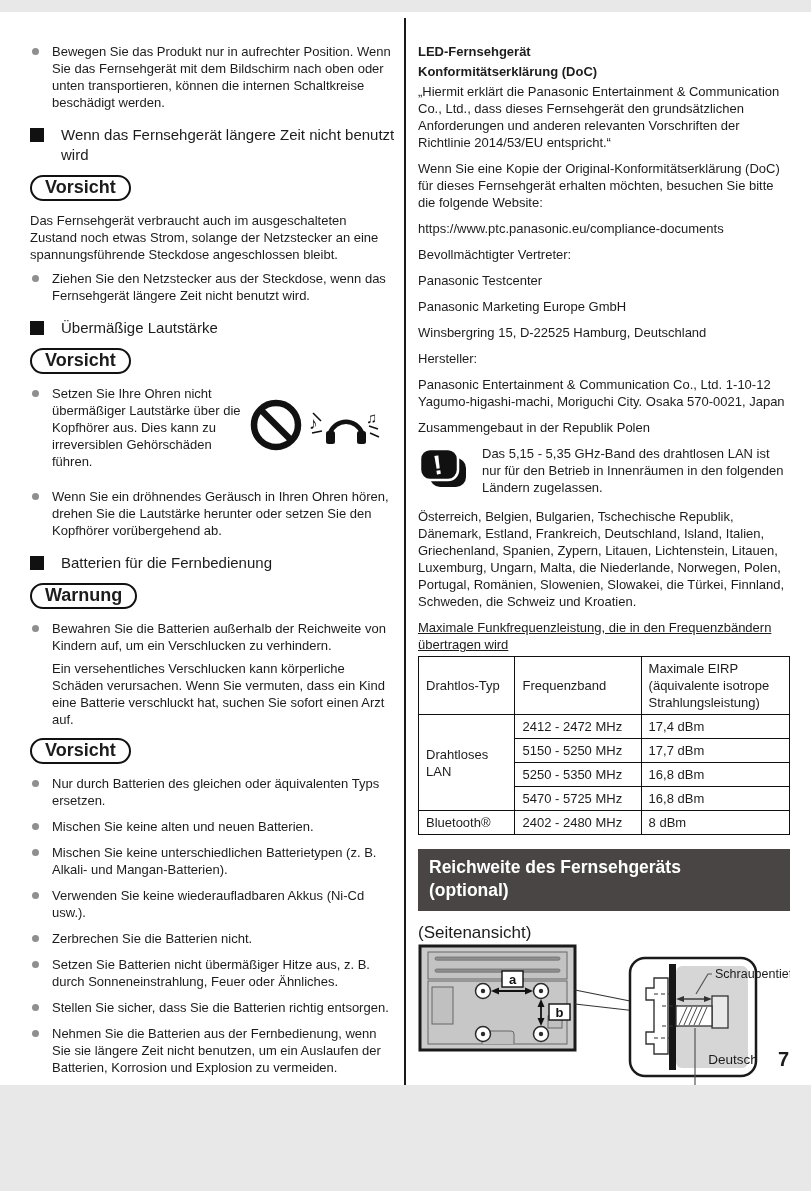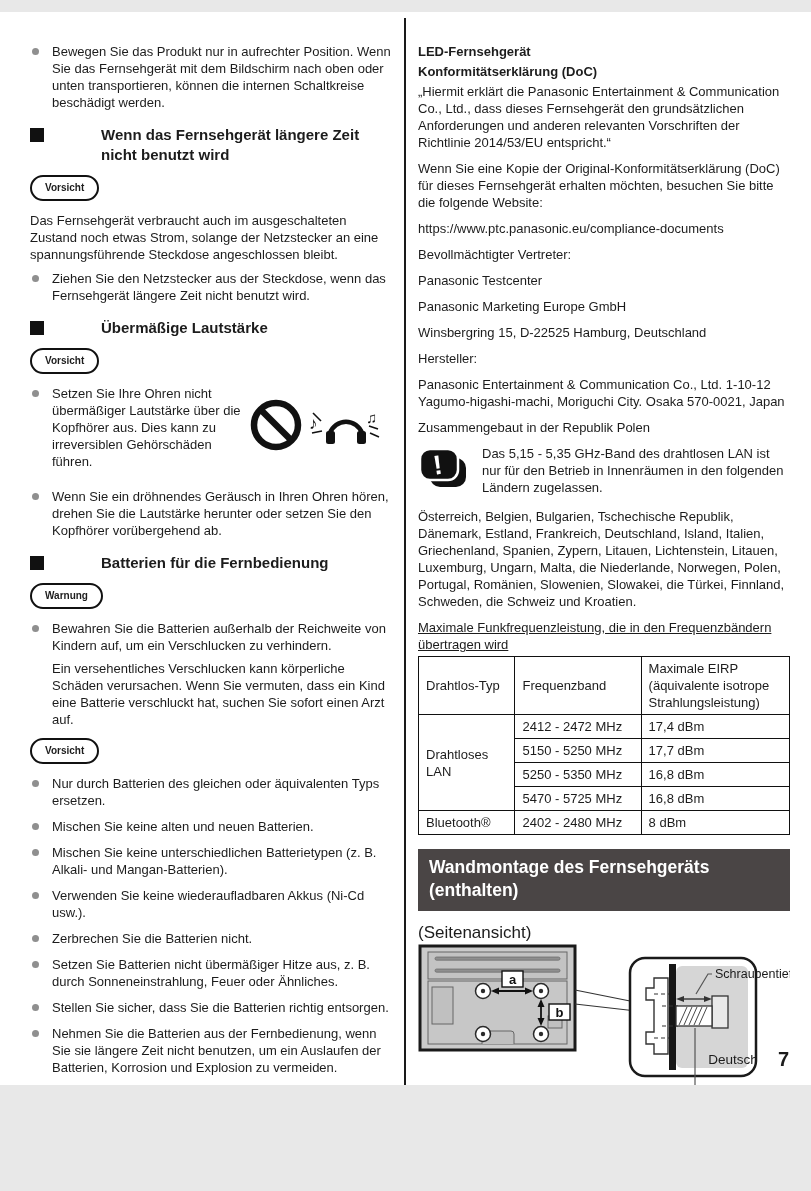--- a/index.html
+++ b/index.html
@@ -11,24 +11,24 @@
   .col-right { left: 418px; width: 372px; }
   .vdivider { position: absolute; left: 404px; top: 6px; width: 1.5px; height: 1154px; background: #1a1a1a; }
 
   
   .bullet { display: flex; margin: 0 0 9px 0; }
   .dot { flex: 0 0 auto; width: 7px; height: 7px; border-radius: 50%; background: #8f8f8f; margin: 5px 13px 0 2px; }
   .bullet.cont .dot { visibility: hidden; }
   .bullet p { margin: 0; }
   .para { margin: 0 0 7px 0; }
 
-  .sec-header { display: flex; font-weight: bold; font-size: 15px; line-height: 20px; margin: 14px 0 9px 0; gap: 40px; }
+  .sec-header { display: flex; font-weight: normal; font-size: 15px; line-height: 20px; margin: 14px 0 9px 0; }
   .sec-square { flex: 0 0 auto; width: 14px; height: 14px; background: #111; margin: 3px 17px 0 0; }
 
-  .badge { display: inline-block; border: 2px solid #111; border-radius: 14px; padding: 2px 13px 3px; font-weight: bold; font-size: 10px; margin: 1px 0 11px 0; }
+  .badge { display: inline-block; border: 2px solid #111; border-radius: 14px; padding: 2px 13px 3px; font-weight: bold; font-size: 18px; margin: 1px 0 11px 0; }
 
   .hp-row { display: flex; align-items: flex-start; margin-bottom: 9px; }
   .hp-row .hp-text { display: flex; width: 215px; }
   .hp-icon { margin: 8px 0 0 4px; }
 
   .left-rule { border: none; border-top: 2px solid #111; margin: 16px 0 0 0; width: 366px; }
 
   
   .rp { margin: 0 0 9px 0; }
   .rp.b { font-weight: bold; margin-bottom: 3px; }
@@ -219,21 +219,21 @@
       </tr>
       <tr>
         <td>Bluetooth®</td>
         <td>2402 - 2480 MHz</td>
         <td>8 dBm</td>
       </tr>
     </tbody>
       </table>
 
     <div class="banner">
-      <span>Wandmontage des Fernsehgeräts (enthalten)</span>
+      <span>Reichweite des Fernsehgeräts (optional)</span>
     </div>
 
 
     <p class="sideview-label">(Seitenansicht)</p>
 
     <svg width="372" height="150" viewBox="0 0 372 150">
 
       <g>
         <rect x="2" y="2" width="155" height="104" fill="#cbcbcb" stroke="#1a1a1a" stroke-width="3"></rect>
         <rect x="10" y="8" width="139" height="27" fill="#c3c3c3" stroke="#666" stroke-width="1"></rect>

